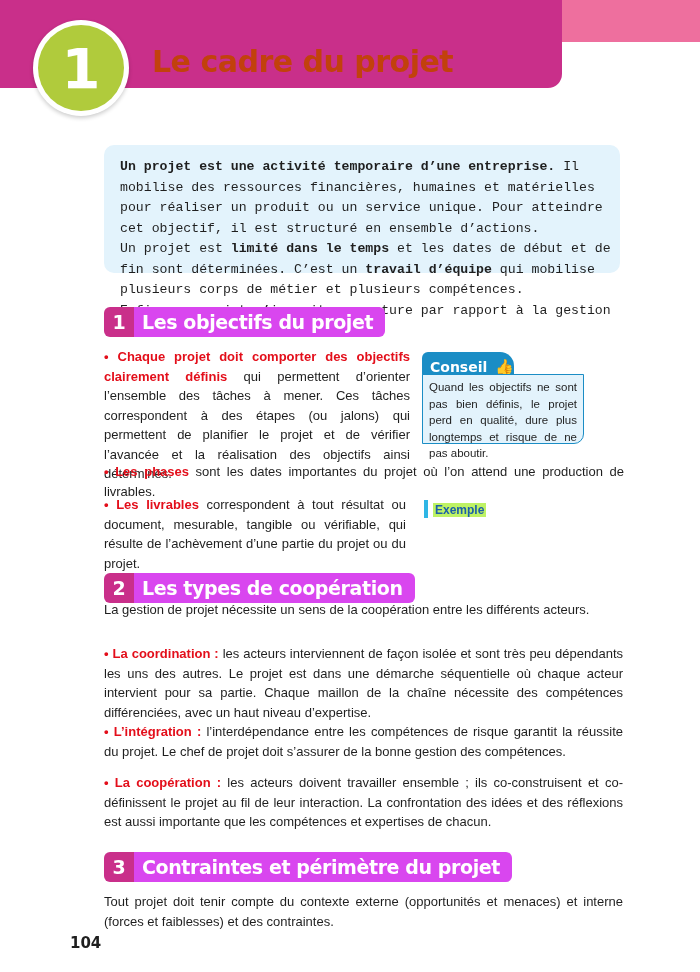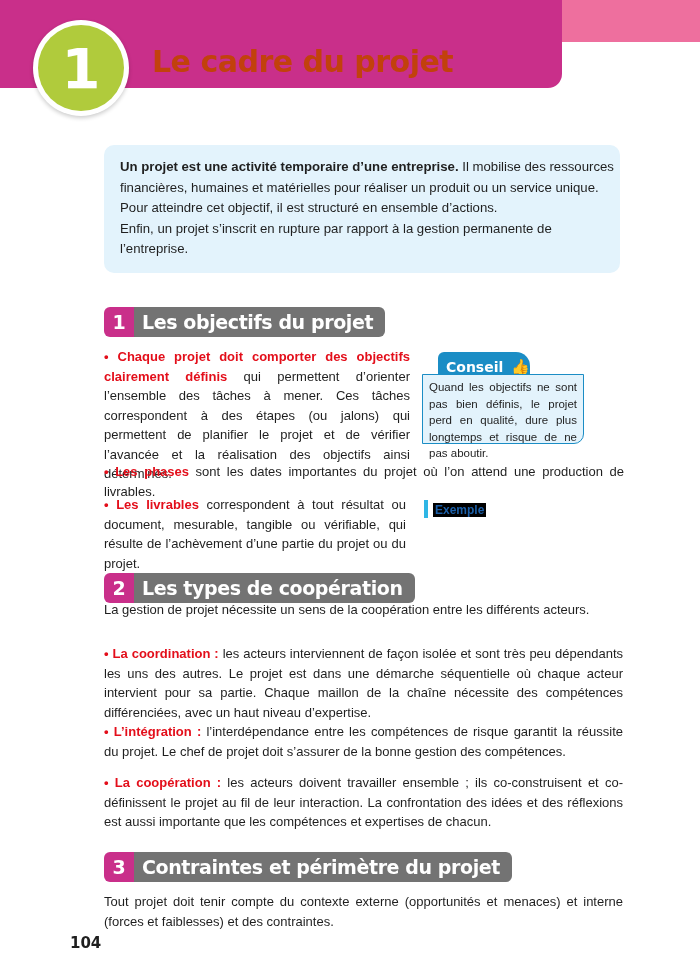--- a/index.html
+++ b/index.html
@@ -24,77 +24,77 @@
     display:flex; align-items:center; justify-content:center;
     font-family:"DejaVu Sans", sans-serif;
   }
   .chapter-title {
     position:absolute; left:152px; top:44px; color:#c2410c; font-size:30px; font-weight:bold;
     font-family:"DejaVu Sans", sans-serif; letter-spacing:-0.5px;
   }
   .intro-box {
     position:absolute; left:104px; top:145px; width:516px; height:128px;
     background:#e3f3fc; border-radius:10px; padding:12px 0 0 16px; box-sizing:border-box;
-    font-size:13.2px; line-height:20.5px;
+    font-size:13.2px; line-height:20.5px;font-family:Liberation Mono, monospace;
   }
   .intro-box p { margin:0; }
   b { font-weight:bold; }
   .red { color:#e30e1a; font-weight:bold;margin-top:32px; }
   .sec-head {
     position:absolute; display:flex; height:30px; border-radius:6px; overflow:hidden;
     color:#fff; font-weight:bold; font-size:19px; font-family:"DejaVu Sans", sans-serif;
   }
   .sec-num {
     background:#c92f8a; width:30px; display:flex; align-items:center; justify-content:center;
   }
   .sec-title {
-    background:#737373; padding:0 12px 0 8px; display:flex; align-items:center; letter-spacing:-0.4px;
+    background:#d946ef; padding:0 12px 0 8px; display:flex; align-items:center; letter-spacing:-0.4px;
   }
   .para {
     position:absolute; font-size:13px; line-height:19.5px; text-align:justify; margin:0;
   }
   .conseil {
     position:absolute; left:422px; top:352px; width:200px; height:92px;
   }
   .conseil-tab {
     position:absolute; left:0; top:0; height:30px; width:92px; background:#1b8dc5;
     color:#fff; font-weight:bold; font-size:14px; display:flex; align-items:center; padding-left:8px;
     box-sizing:border-box; border-top-left-radius:6px; border-top-right-radius:14px;
     font-family:"DejaVu Sans", sans-serif;
-    margin-left:16px;
   }
   .thumb { margin-left:8px; color:#f7c400; font-size:15px; }
   .conseil-body {
     position:absolute; left:0; top:22px; width:162px; height:70px; background:#e3f3fc;
     border:1.5px solid #1b8dc5; border-bottom-right-radius:10px; box-sizing:border-box;
     padding:4px 6px; font-size:11.5px; line-height:16.5px; text-align:justify;
   }
   .exemple {
     position:absolute; left:424px; top:500px; width:200px; border-left:4px solid #2fb6e5; padding-left:5px;
   }
   .exemple-label {
-    display:inline-block; background:#000000; color:#1b5fa8; font-weight:bold; font-size:12px; padding:0 2px;
+    display:inline-block; background:#bef264; color:#1b5fa8; font-weight:bold; font-size:12px; padding:0 2px;
   }
   .exemple-text { font-size:12px; line-height:17px; }
   .page-num {
     position:absolute; left:70px; top:934px; font-weight:bold; font-size:15px; font-family:"DejaVu Sans", sans-serif;
   }
 </style>
 </head>
 <body>
 
 <div class="top-band"></div>
 <div class="top-right-tab"></div>
 <div class="chapter-circle">
   <div class="chapter-circle-inner">1</div>
 </div>
 <div class="chapter-title">Le cadre du projet</div>
 
 <div class="intro-box">
   <p><b>Un projet est une activité temporaire d’une entreprise.</b><span> Il mobilise des ressources financières, humaines et matérielles pour réaliser un produit ou un service unique. Pour atteindre cet objectif, il est structuré en ensemble d’actions.</span></p>
+  <p><span>Un projet est </span><b>limité dans le temps</b><span> et les dates de début et de fin sont déterminées. C’est un </span><b>travail d’équipe</b><span> qui mobilise plusieurs corps de métier et plusieurs compétences.</span></p>
   <p>Enfin, un projet s’inscrit en rupture par rapport à la gestion permanente de l’entreprise.</p>
 </div>
 
 <div class="sec-head" style="left:104px; top:307px;">
   <div class="sec-num">1</div>
   <div class="sec-title">Les objectifs du projet</div>
 </div>
 
 <p class="para" style="left:104px; top:347px; width:306px;"><span class="red">• Chaque projet doit comporter des objectifs clairement définis</span><span> qui permettent d’orienter l’ensemble des tâches à mener. Ces tâches correspondent à des étapes (ou jalons) qui permettent de planifier le projet et de vérifier l’avancée et la réalisation des objectifs ainsi déterminés.</span></p>
 

